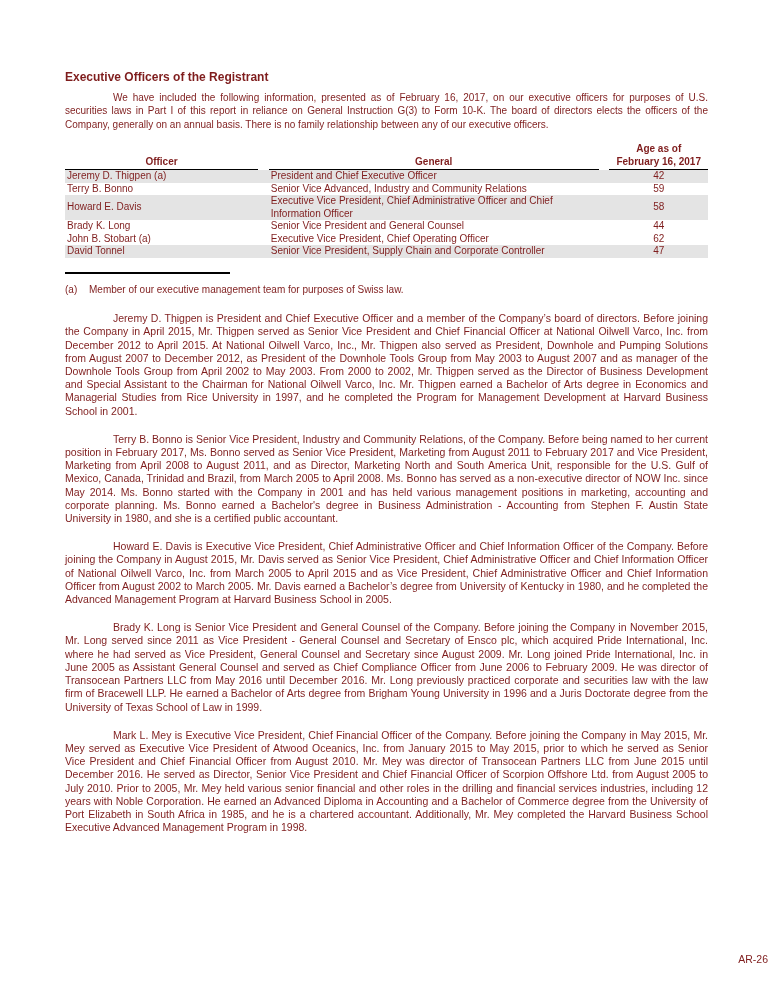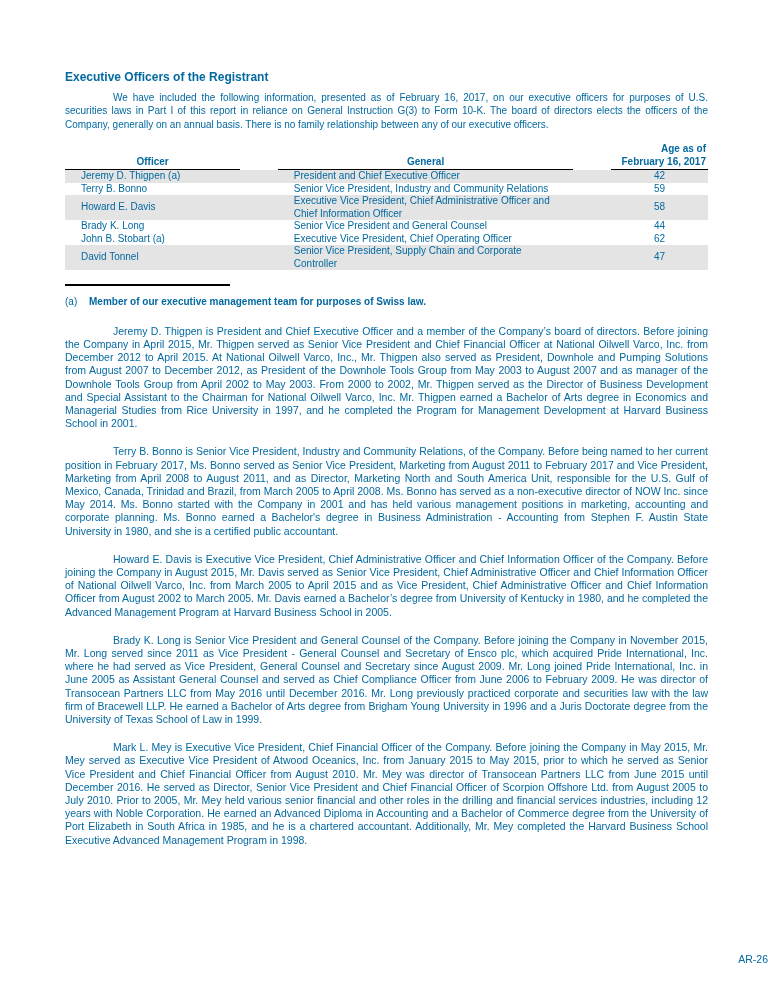--- a/index.html
+++ b/index.html
@@ -1,21 +1,21 @@
 <!DOCTYPE html>
 <html><head>
 <meta charset="utf-8">
 <style>
   html, body { margin: 0; padding: 0; background: #ffffff; }
   .page {
     position: relative;
     width: 768px;
     height: 997px;
     background: #ffffff;
-    color: #0369a1;
+    color: #7f1d1d;
     font-family: "Liberation Sans", sans-serif;
     box-sizing: border-box;
     padding: 70px 60px 0 65px;
     overflow: hidden;
   }
   .title {
     font-size: 12px;
     font-weight: bold;
     margin: 0 0 7px 0;
   }
@@ -31,46 +31,46 @@
     border-collapse: collapse;
     font-size: 10px;
     line-height: 12.5px;
   }
   table.officers th {
     font-weight: bold;
     vertical-align: bottom;
     padding: 0 2px 1px 2px;
   }
   .th-officer, .th-office { border-bottom: 1px solid #000; }
-  .th-age { text-align: right; border-bottom: 1px solid #000; white-space: nowrap; margin-top: 47px; }
+  .th-age { text-align: center; border-bottom: 1px solid #000; white-space: nowrap; margin-top: 47px; }
   th.spacer, td.spacer { width: 7px; padding: 0; border: none; }
   .col-officer { width: 196px; }
   .col-office  { width: 338px; }
   .col-age     { width: 95px; }
   table.officers td {
-    padding: 0 16px;
+    padding: 0 2px;
     height: 12.5px;
     vertical-align: middle;
   }
   .td-officer, .td-office { text-align: left; }
   .td-age { text-align: center; }
   tr.shaded { background: #e4e4e4; }
   .footnote-rule {
     width: 165px;
     border-top: 2px solid #000000;
     margin: 14px 0 10px 0;
   }
   .footnote {
     font-size: 10px;
     line-height: 12.5px;
     display: flex;
     margin: 0 0 16px 0;
   }
   .fn-marker { width: 24px; flex: 0 0 24px; }
-  .fn-text { flex: 1; font-weight: bold; }
+  .fn-text { flex: 1; }
   .bio {
     font-size: 10.5px;
     line-height: 13.2px;
     text-align: justify;
     text-indent: 48px;
     margin: 15px 0 8px 0;
   }
   .footer {
     position: absolute;
     bottom: 32px;
@@ -106,21 +106,21 @@
       <tr class="shaded">
         <td class="td-officer">Jeremy D. Thigpen (a)</td>
         <td class="spacer"></td>
         <td class="td-office">President and Chief Executive Officer</td>
         <td class="spacer"></td>
         <td class="td-age">42</td>
       </tr>
       <tr>
         <td class="td-officer">Terry B. Bonno</td>
         <td class="spacer"></td>
-        <td class="td-office">Senior Vice President, Industry and Community Relations</td>
+        <td class="td-office">Senior Vice Advanced, Industry and Community Relations</td>
         <td class="spacer"></td>
         <td class="td-age">59</td>
       </tr>
       <tr class="shaded">
         <td class="td-officer">Howard E. Davis</td>
         <td class="spacer"></td>
         <td class="td-office">Executive Vice President, Chief Administrative Officer and Chief Information Officer</td>
         <td class="spacer"></td>
         <td class="td-age">58</td>
       </tr>

